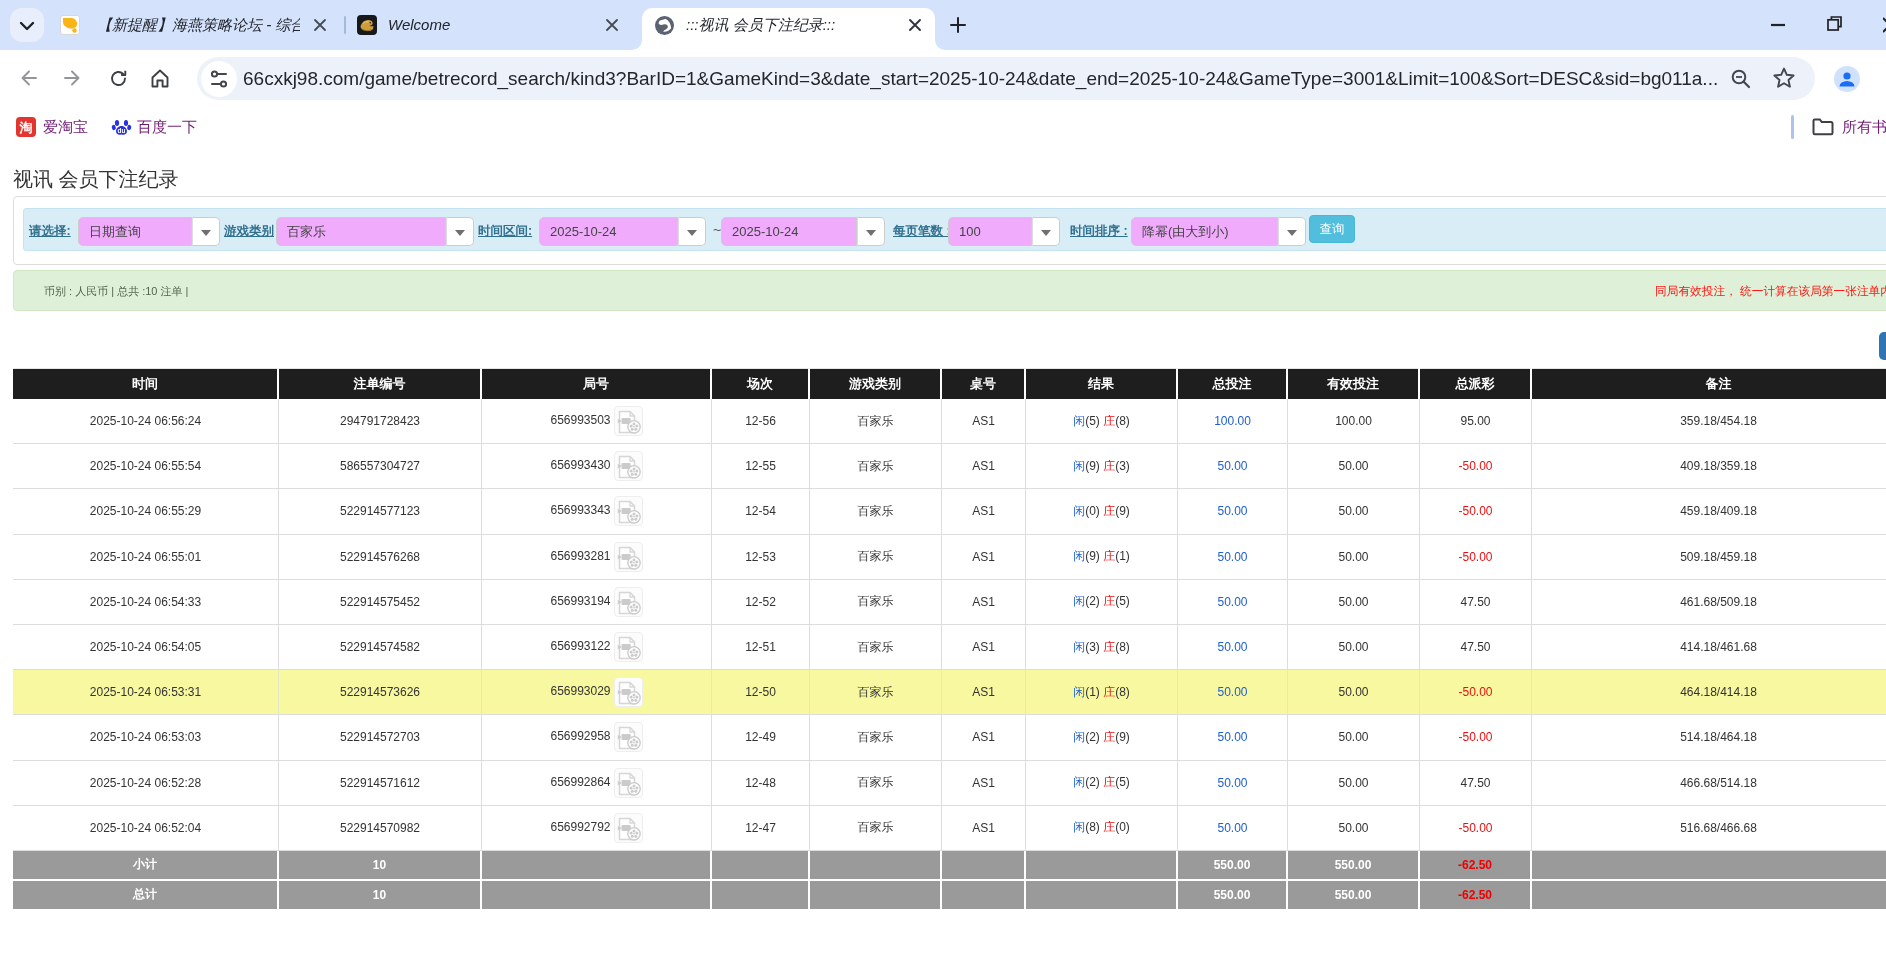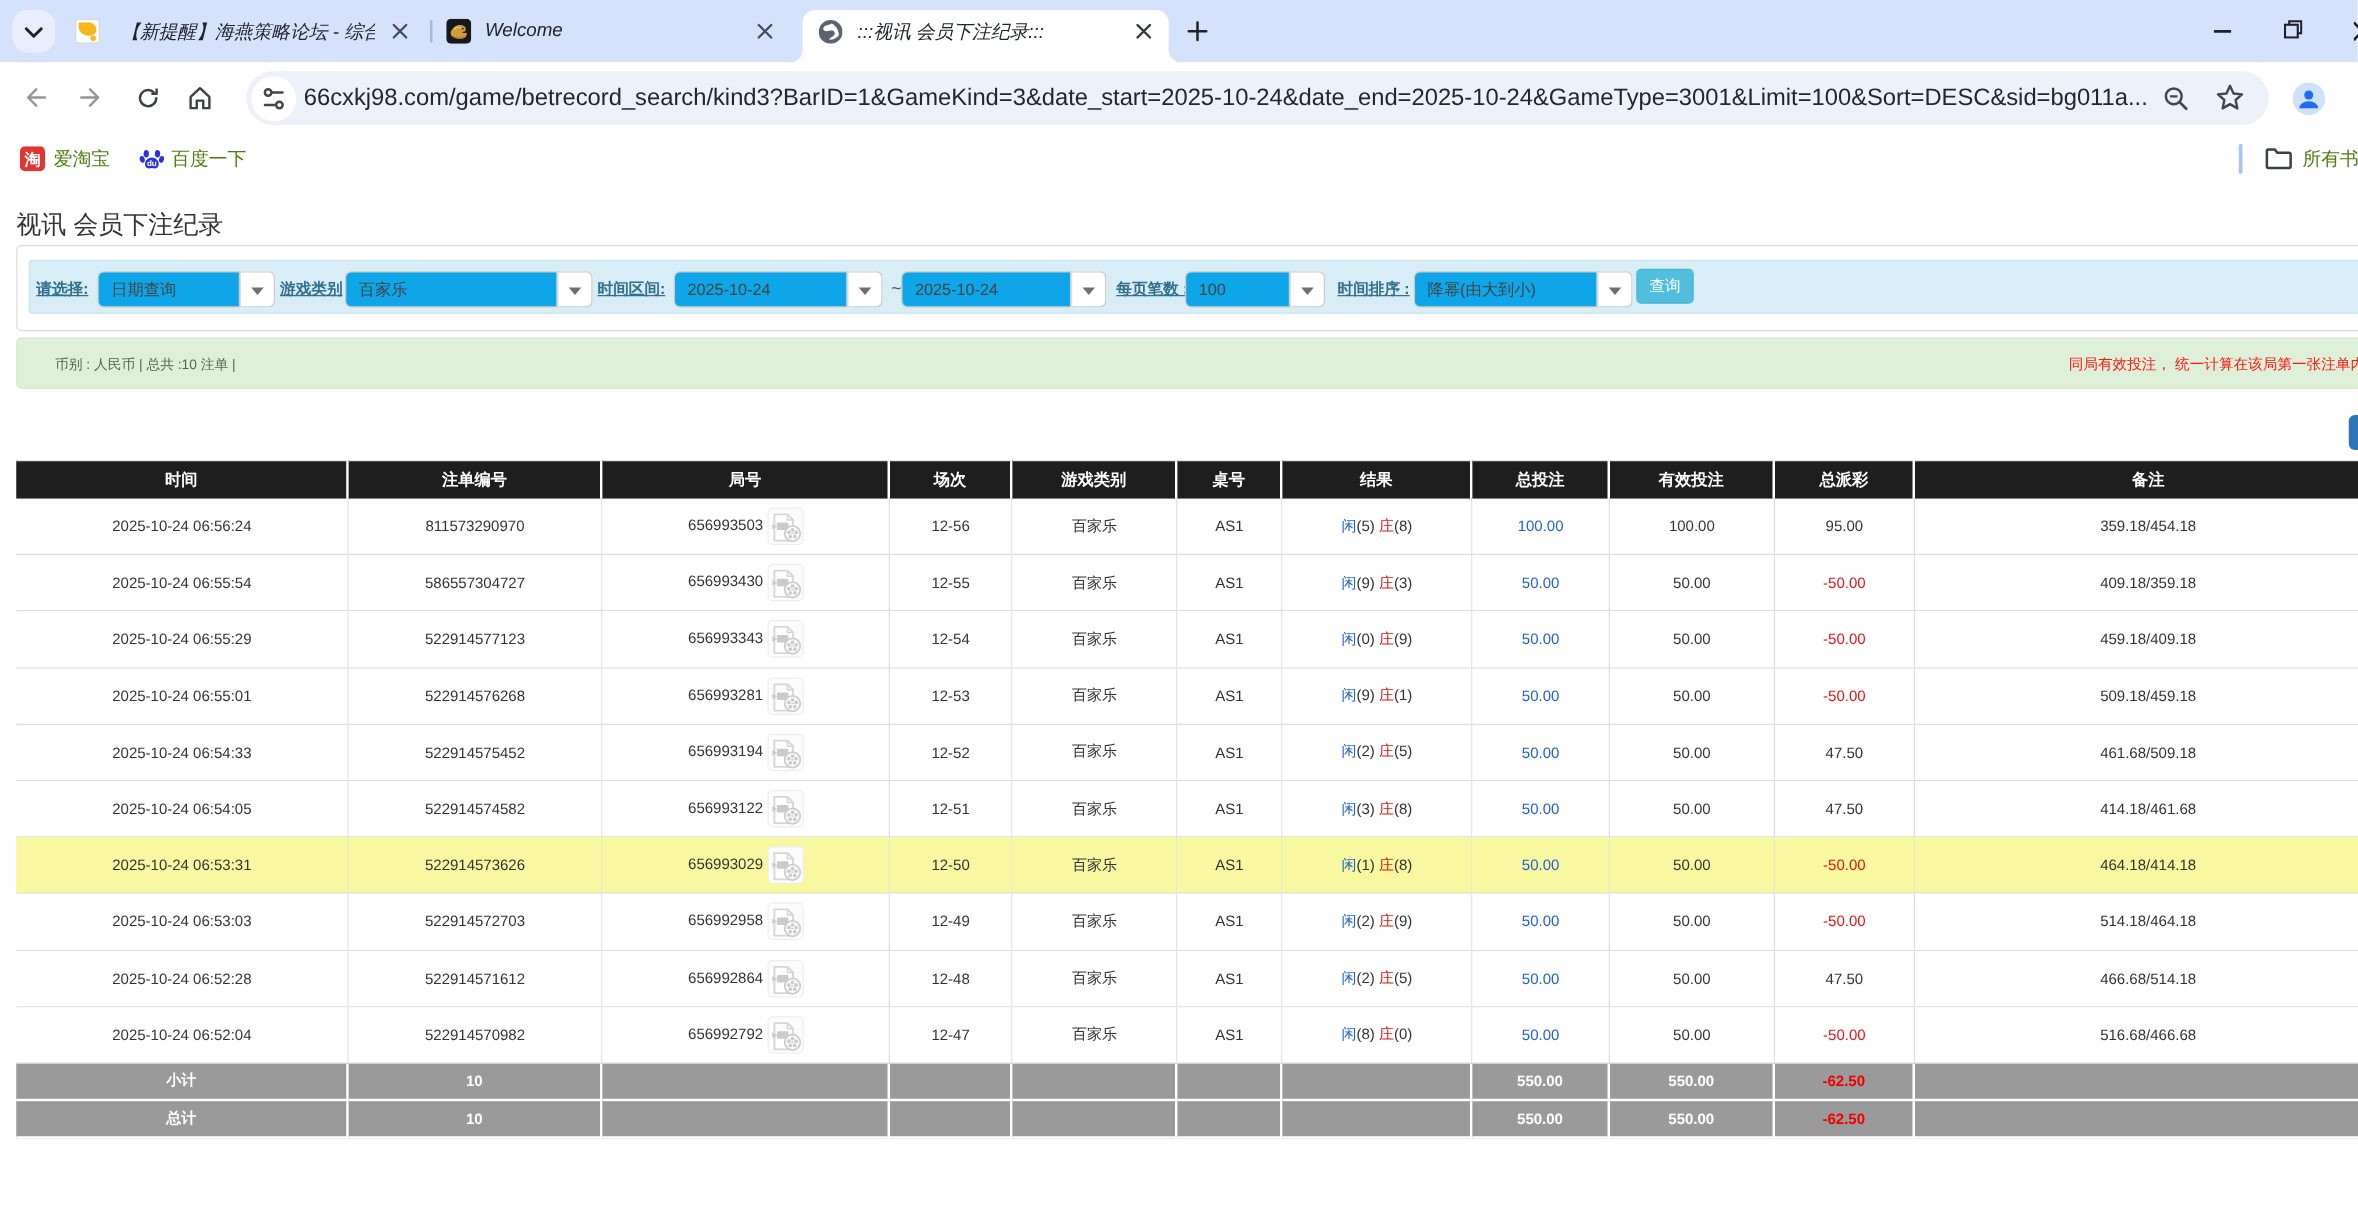--- a/index.html
+++ b/index.html
@@ -10,28 +10,28 @@
   #chev { position:absolute; left:10px; top:8px; width:34px; height:34px; border-radius:12px; background:#e8eefc; }
   .tabtitle { position:absolute; top:16px; font-size:15px; color:#20242c; white-space:nowrap; overflow:hidden;font-style:italic; }
   #tabsep { position:absolute; left:344px; top:16px; width:2px; height:18px; background:#a5bad9; border-radius:1px; }
   #activetab { position:absolute; left:642px; top:8px; width:293px; height:42px; background:#fff; border-radius:10px 10px 0 0; }
   .corner { position:absolute; top:40px; width:10px; height:10px; background:#fff; }
   .corner i { position:absolute; width:20px; height:20px; border-radius:50%; background:#d4e2fb; }
   #toolbar { position:absolute; left:0; top:50px; width:1886px; height:58px; background:#fff; }
   #urlpill { position:absolute; left:197px; top:57px; width:1618px; height:43px; border-radius:22px; background:#edf1fa; }
   #urltxt { position:absolute; left:243px; top:68px; font-size:19px; color:#24262c; white-space:nowrap; width:1482px; overflow:hidden; }
   #bookbar { position:absolute; left:0; top:108px; width:1886px; height:39px; background:#fff; }
-  .bktxt { position:absolute; top:118px; font-size:15px; color:#4d7c0f; white-space:nowrap; }
+  .bktxt { position:absolute; top:118px; font-size:15px; color:#701a75; white-space:nowrap; }
   #bksep { position:absolute; left:1791px; top:115px; width:3px; height:24px; border-radius:2px; background:#abc4ef; }
   
   #pagetitle { position:absolute; left:13px; top:166px; font-size:20px; color:#333; }
   #fpanel { position:absolute; left:13px; top:196px; width:1892px; height:69px; background:#fff; border:1px solid #ddd; border-radius:4px; }
   #fbar { position:absolute; left:23px; top:208px; width:1871px; height:43px; background:#d9edf7; border:1px solid #c6e3f1; border-radius:3px; }
   .flabel { position:absolute; top:14px; font-size:12.5px; font-weight:bold; color:#31708f; white-space:nowrap;text-decoration:underline; }
-  .fcombo { position:absolute; top:8px; height:29px; background:#0ea5e9; border:1px solid #ccc; border-radius:5px 0 0 5px; font-size:13px; color:#444; line-height:27px; padding-left:10px; }
+  .fcombo { position:absolute; top:8px; height:29px; background:#f0abfc; border:1px solid #ccc; border-radius:5px 0 0 5px; font-size:13px; color:#444; line-height:27px; padding-left:10px; }
   .farrow { position:absolute; top:8px; height:29px; background:#fff; border:1px solid #ccc; border-left:1px solid #ddd; border-radius:0 5px 5px 0; }
   .farrow:after { content:""; position:absolute; left:50%; margin-left:-5px; top:12px; width:0; height:0; border-left:5px solid transparent; border-right:5px solid transparent; border-top:6px solid #707070; }
   #qbtn { position:absolute; left:1285px; top:6px; width:46px; height:28px; background:#52bedd; border:1px solid #46b8da; border-radius:4px; color:#fff; font-size:12.5px; text-align:center; line-height:26px; }
   #greenbar { position:absolute; left:13px; top:270px; width:1892px; height:41px; background:#dff0d8; border:1px solid #d2e7c4; border-radius:4px; }
   #bluebtn { position:absolute; left:1879px; top:332px; width:60px; height:28px; background:#2e75b6; border-radius:5px; }
   
   #btable { position:absolute; left:13px; top:368px; border-collapse:separate; border-spacing:0; table-layout:fixed; width:1892px; font-size:12px; color:#333; }
   #btable td, #btable th { text-align:center; vertical-align:middle; overflow:hidden; white-space:nowrap; }
   #btable th { background:#1e1e1e; color:#fff; font-size:13px; font-weight:bold; height:31px; border-right:2px solid #fff; border-top:1px solid #e5e5e5; }
   #btable th:last-child { border-right:none; }
@@ -256,21 +256,21 @@
         <th>游戏类别</th>
         <th>桌号</th>
         <th>结果</th>
         <th>总投注</th>
         <th>有效投注</th>
         <th>总派彩</th>
         <th>备注</th>
       </tr>
   <tr>
         <td class="d">2025-10-24 06:56:24</td>
-        <td class="d">811573290970</td>
+        <td class="d">294791728423</td>
         <td class="d">656993503<span class="vicon"><svg width="29" height="30" style="position:absolute;left:-1px;top:0">
               <path d="M5.5 4.5 H16 L20.5 9 V25.5 H5.5 Z" fill="#fefefe" stroke="#d6d6d6" stroke-width="1.5"></path>
               <path d="M16 4.5 V9 H20.5" fill="none" stroke="#d6d6d6" stroke-width="1.3"></path>
               <path d="M3.8 12 L7.8 14.1 L3.8 16.4 Z" fill="#cbcbcb"></path>
               <rect x="7.5" y="11" width="9.2" height="5.9" rx="1" fill="#cbcbcb"></rect>
               <circle cx="20" cy="19.8" r="6.2" fill="#fff" stroke="#cbcbcb" stroke-width="1.4"></circle>
               <circle cx="20" cy="16.9" r="1.5" fill="#cbcbcb"></circle>
               <circle cx="17.1" cy="18.9" r="1.5" fill="#cbcbcb"></circle>
               <circle cx="18.2" cy="22.3" r="1.5" fill="#cbcbcb"></circle>
               <circle cx="21.8" cy="22.3" r="1.5" fill="#cbcbcb"></circle>

